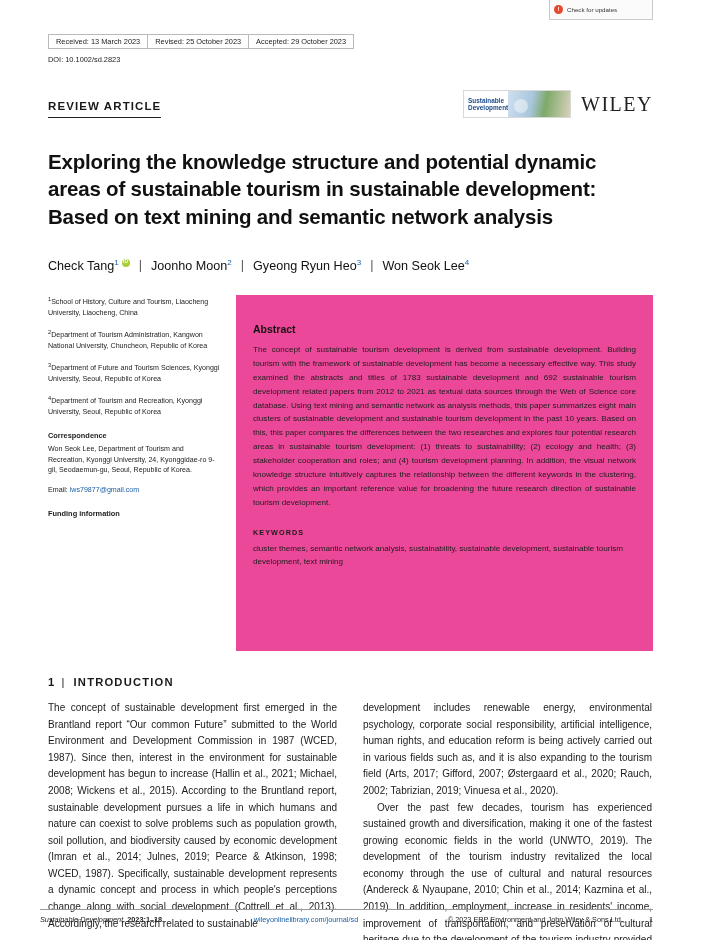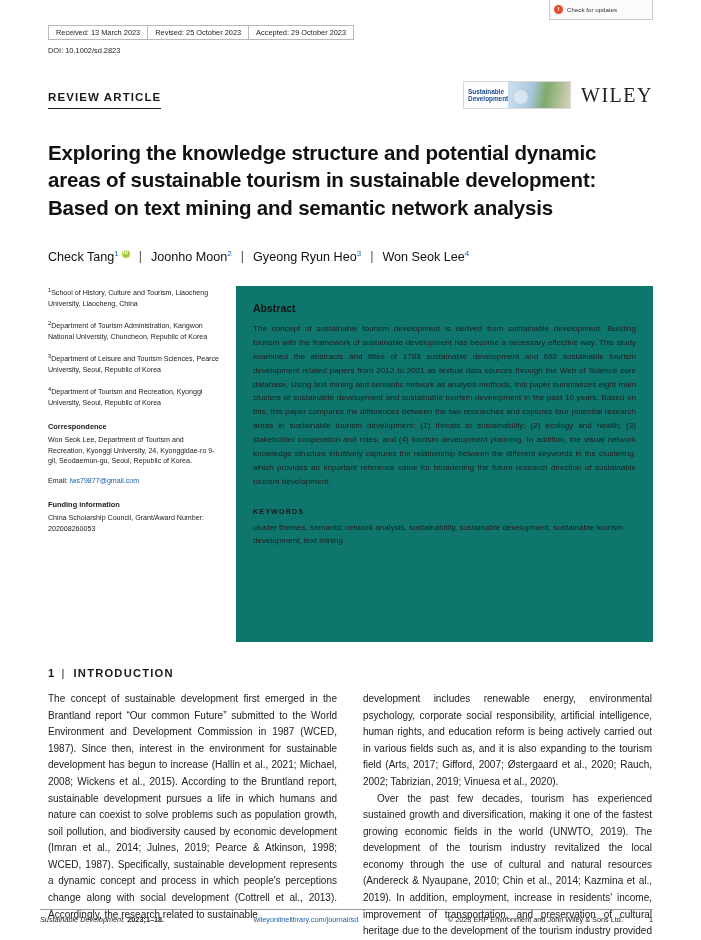--- a/index.html
+++ b/index.html
@@ -45,21 +45,21 @@
     color: #fff;
     font-size: 6px;
     line-height: 9px;
     text-align: center;
     font-weight: bold;
     flex: none;
   }
 
   
   .history {
-    margin-top: 25px;
+    margin-top: 34px;
     border: 1px solid #b9b9b9;
     display: inline-flex;
     font-size: 7.4px;
     color: #222;
     height: 15px;
     align-items: stretch;
   }
   .history span {
     padding: 0 7px;
     display: flex;
@@ -187,22 +187,22 @@
   .affil .supn { font-size: 5.6px; vertical-align: super; }
   .affil h4 {
     margin: 12px 0 3px 0;
     font-size: 7.4px;
     font-weight: bold;
   }
   .affil a { color: #1a5fa8; text-decoration: none; }
 
   .abstract-box {
     flex: 1;
-    background: #0f766e;
-    padding: 16px 17px 20px 17px;
+    background: #ec4899;
+    padding: 28px 17px 20px 17px;
     min-height: 356px;
   }
   .abstract-box h3 {
     margin: 0 0 8px 0;
     font-size: 10.5px;
     font-weight: bold;
     color: #111;
   }
   .abstract-box p {
     margin: 0;
@@ -315,29 +315,28 @@
     <span class="author"><span>Gyeong Ryun Heo</span><span class="sup">3</span></span>
     <span class="sep">|</span>
     <span class="author"><span>Won Seok Lee</span><span class="sup">4</span></span>
   </div>
 
   <div class="mid">
 
     <div class="affil">
       <p><span class="supn">1</span><span>School of History, Culture and Tourism, Liaocheng University, Liaocheng, China</span></p>
       <p><span class="supn">2</span><span>Department of Tourism Administration, Kangwon National University, Chuncheon, Republic of Korea</span></p>
-      <p><span class="supn">3</span><span>Department of Leisure and Tourism Sciences, Pearce University, Seoul, Republic of Korea</span></p>
+      <p><span class="supn">3</span><span>Department of Future and Tourism Sciences, Kyonggi University, Seoul, Republic of Korea</span></p>
       <p><span class="supn">4</span><span>Department of Tourism and Recreation, Kyonggi University, Seoul, Republic of Korea</span></p>
 
       <h4>Correspondence</h4>
       <p>Won Seok Lee, Department of Tourism and Recreation, Kyonggi University, 24, Kyonggidae-ro 9-gil, Seodaemun-gu, Seoul, Republic of Korea.</p>
       <p><span>Email:</span> <a href="#">lws79877@gmail.com</a></p>
 
       <h4>Funding information</h4>
-      <p>China Scholarship Council, Grant/Award Number: 202008260053</p>
     </div>
 
     <div class="abstract-box">
       <h3>Abstract</h3>
       <p>The concept of sustainable tourism development is derived from sustainable development. Building tourism with the framework of sustainable development has become a necessary effective way. This study examined the abstracts and titles of 1783 sustainable development and 692 sustainable tourism development related papers from 2012 to 2021 as textual data sources through the Web of Science core database. Using text mining and semantic network as analysis methods, this paper summarizes eight main clusters of sustainable development and sustainable tourism development in the past 10 years. Based on this, this paper compares the differences between the two researches and explores four potential research areas in sustainable tourism development: (1) threats to sustainability; (2) ecology and health; (3) stakeholder cooperation and roles; and (4) tourism development planning. In addition, the visual network knowledge structure intuitively captures the relationship between the different keywords in the clustering, which provides an important reference value for broadening the future research direction of sustainable tourism development.</p>
       <div class="kw-title">KEYWORDS</div>
       <div class="kw-body">cluster themes, semantic network analysis, sustainability, sustainable development, sustainable tourism development, text mining</div>
     </div>
 
   </div>

